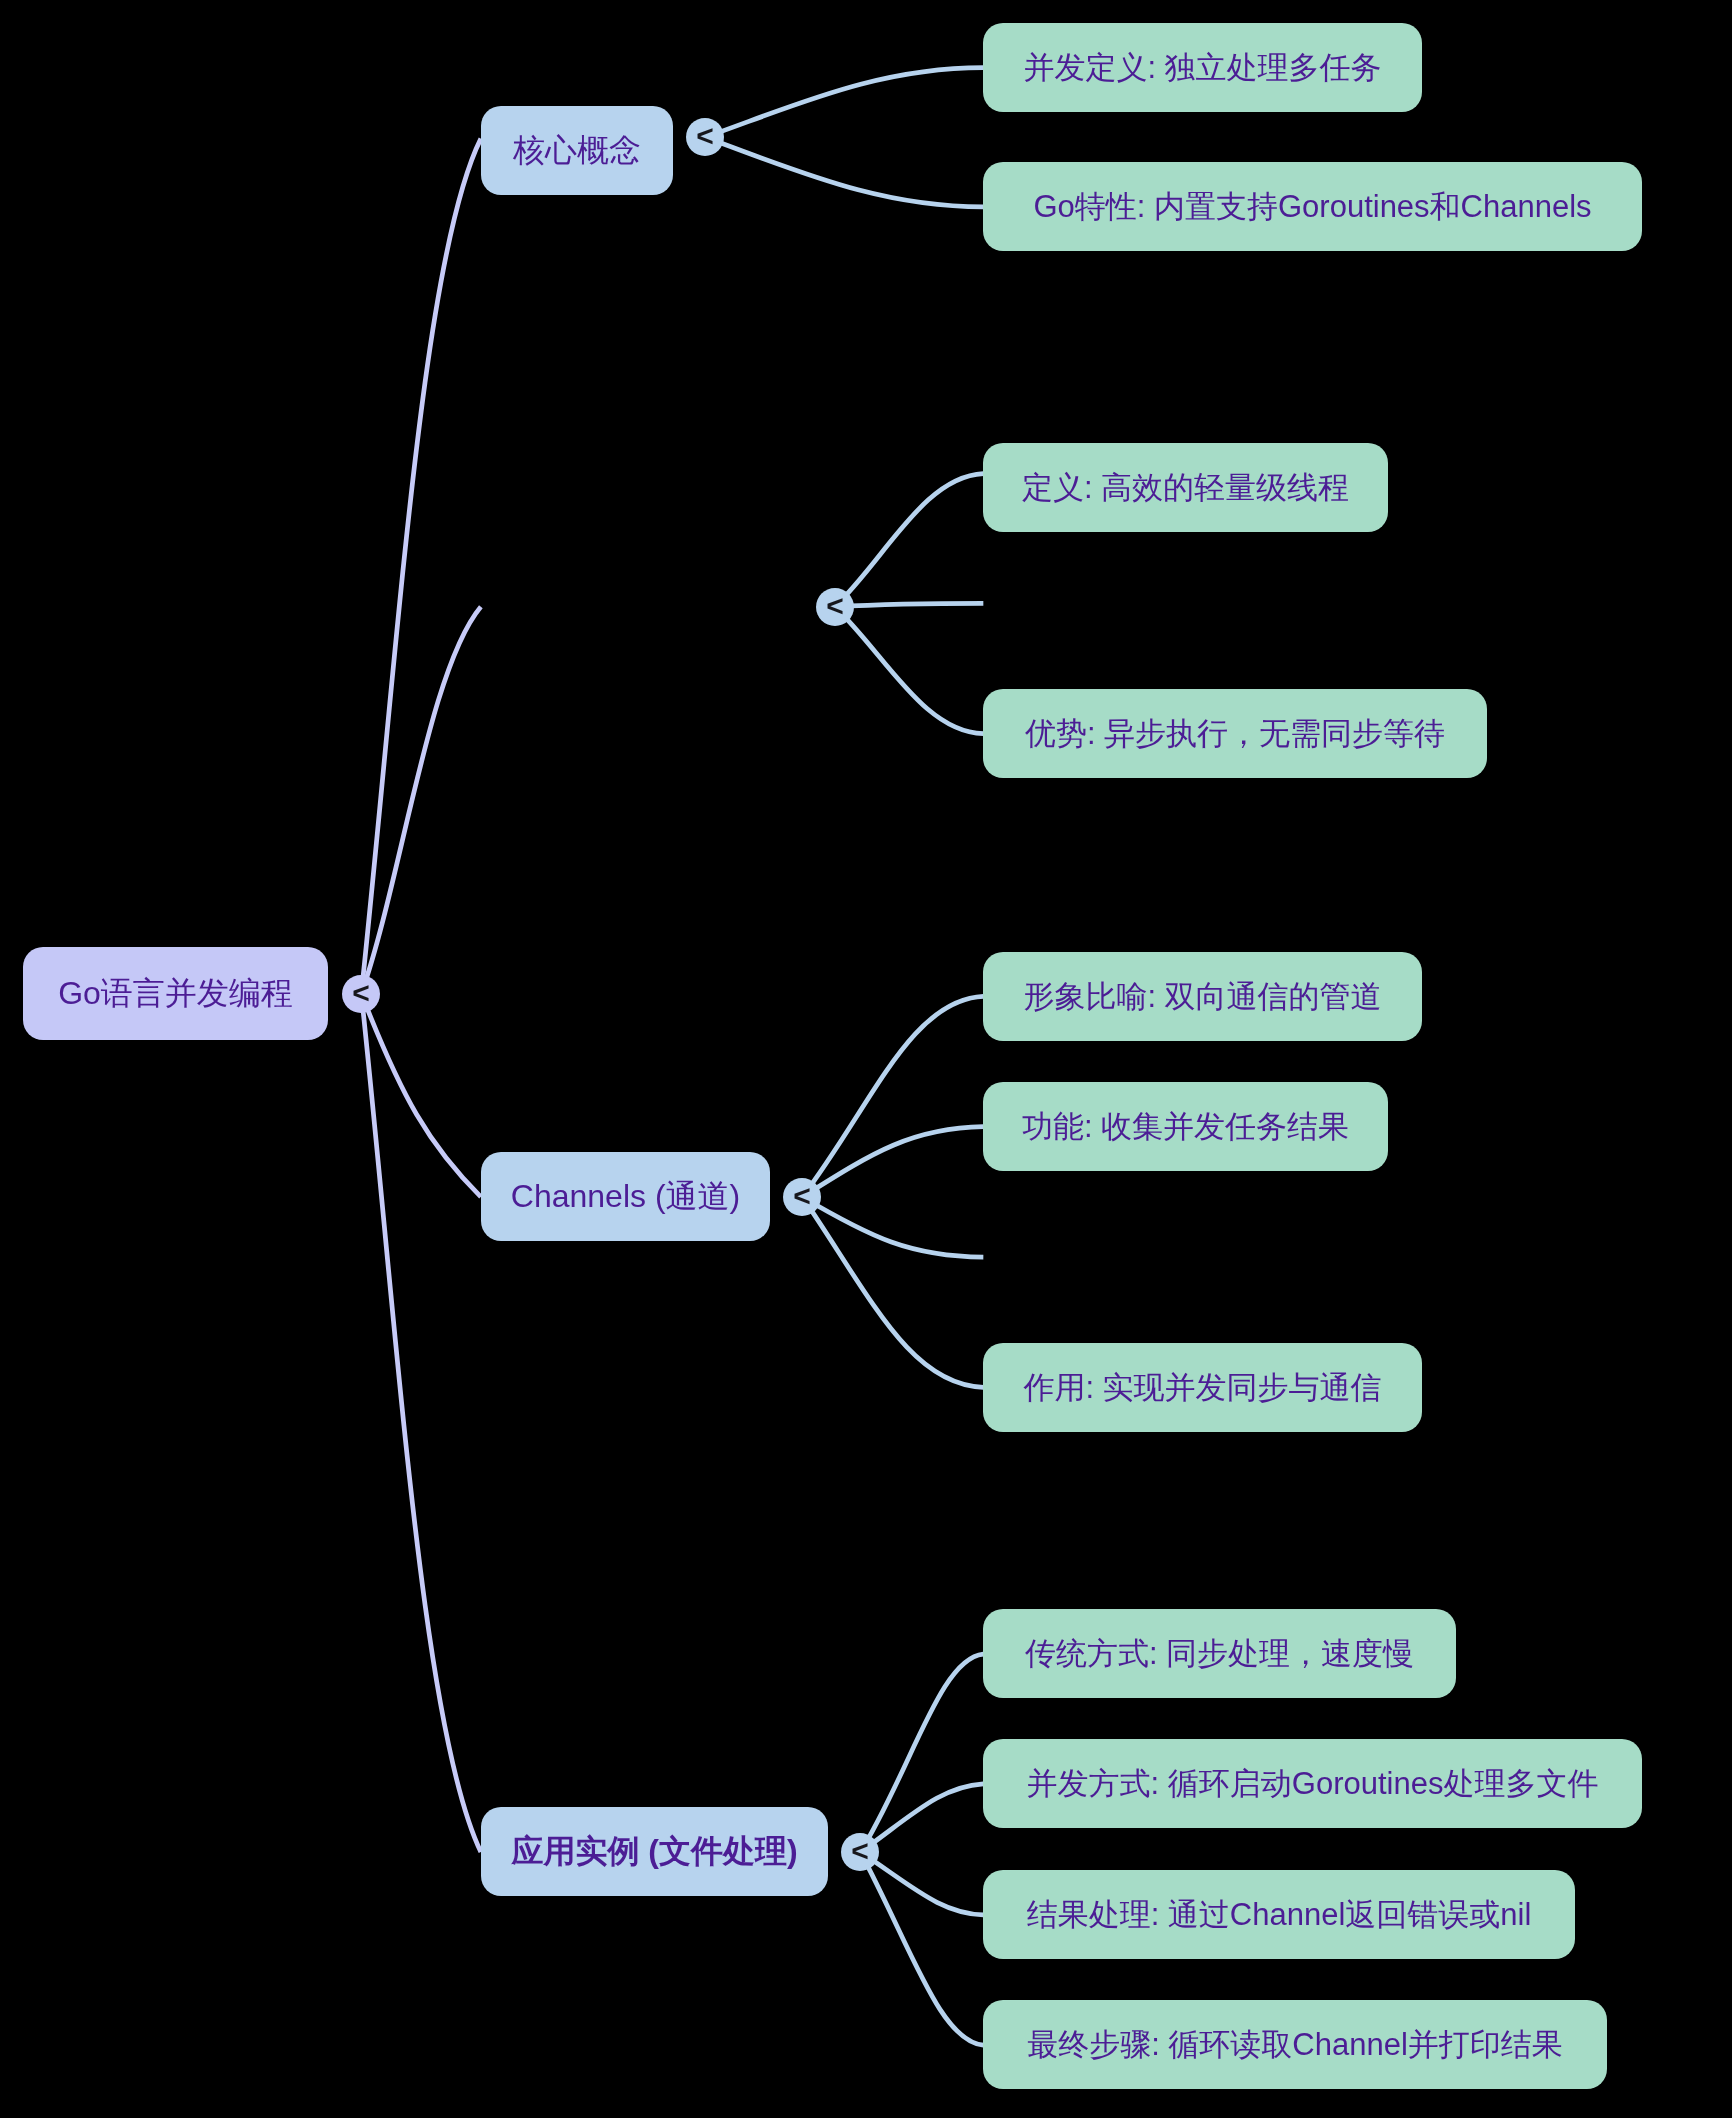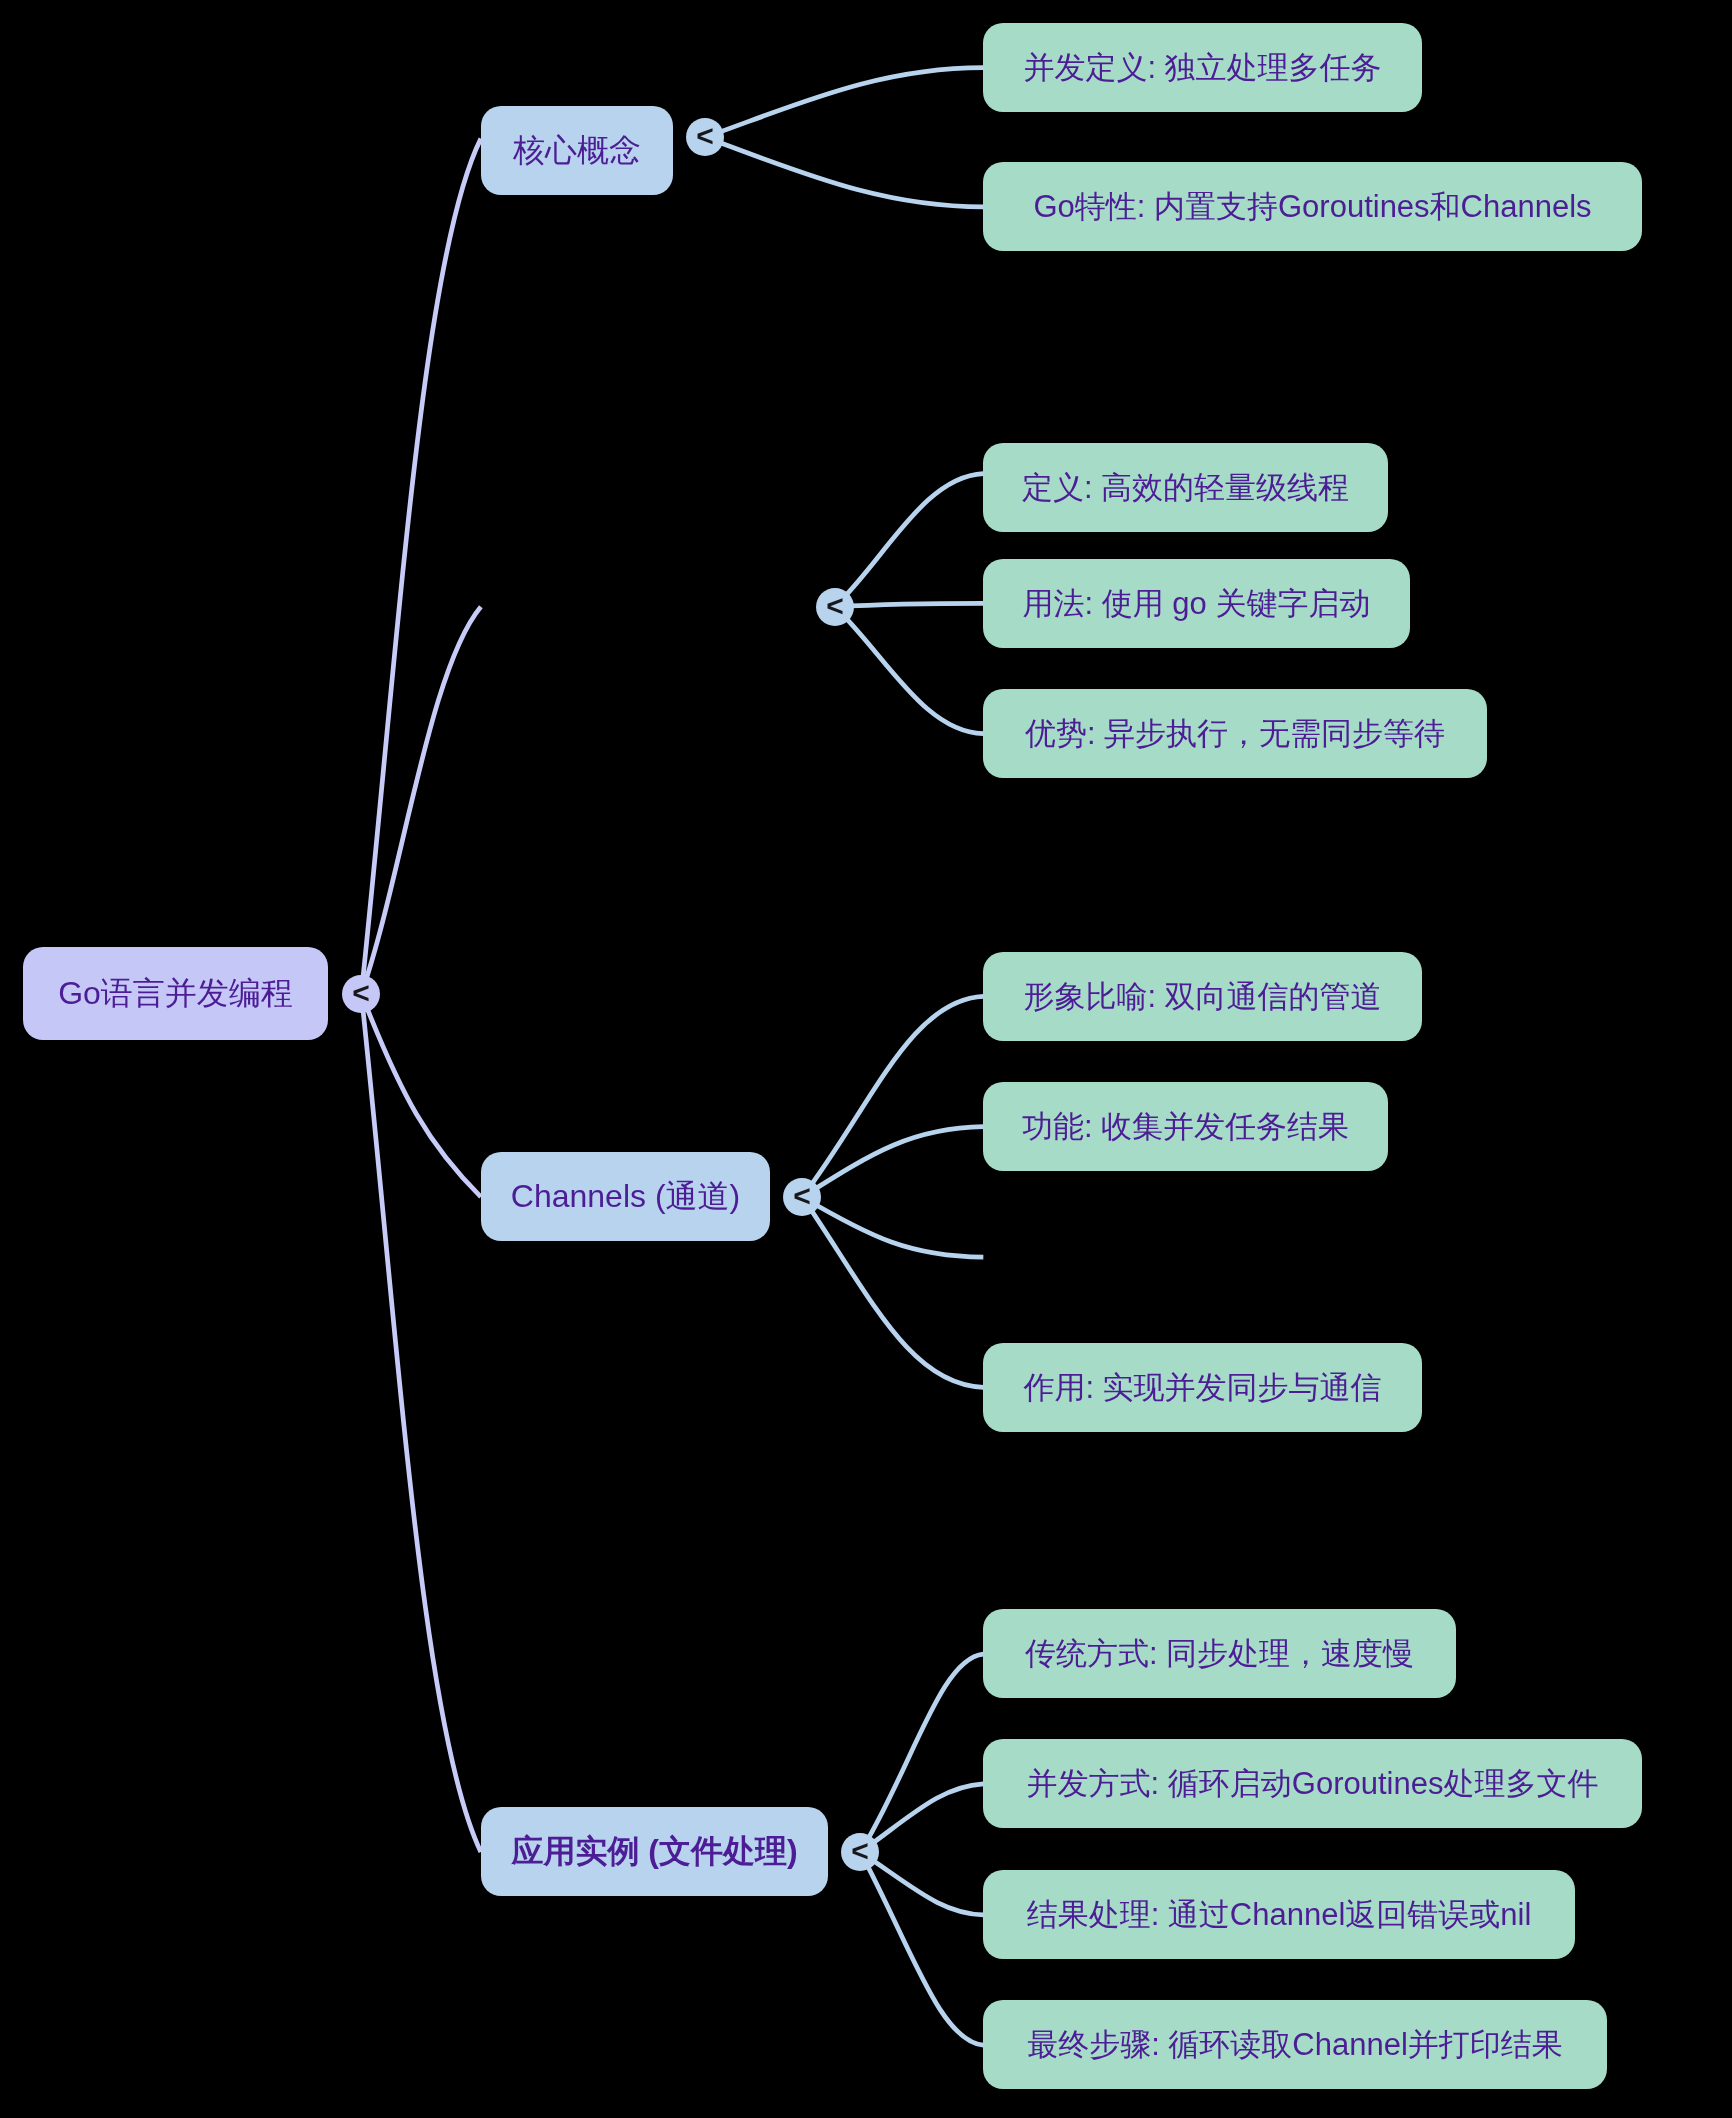--- a/index.html
+++ b/index.html
@@ -81,21 +81,20 @@
   <div class="node root-node" style="left:23px; top:947px; width:305px; height:93px;">Go语言并发编程</div>
   <div class="toggle toggle-root" style="left:342px; top:975px;">&lt;</div>
 
   <div class="node branch-node" style="left:481px; top:93px; width:192px; height:89px;margin-top:13px;">核心概念</div>
   <div class="toggle toggle-branch" style="left:686px; top:118px;">&lt;</div>
   <div class="node leaf-node" style="left:983px; top:23px; width:439px; height:89px;">并发定义: 独立处理多任务</div>
   <div class="node leaf-node" style="left:983px; top:162px; width:659px; height:89px;">Go特性: 内置支持Goroutines和Channels</div>
 
   <div class="toggle toggle-branch" style="left:816px; top:588px;">&lt;</div>
   <div class="node leaf-node" style="left:983px; top:443px; width:405px; height:89px;">定义: 高效的轻量级线程</div>
-  <div class="node leaf-node" style="left:983px; top:559px; width:427px; height:89px;">用法: 使用 go 关键字启动</div>
   <div class="node leaf-node" style="left:983px; top:689px; width:504px; height:89px;">优势: 异步执行，无需同步等待</div>
 
   <div class="node branch-node" style="left:481px; top:1152px; width:289px; height:89px;">Channels (通道)</div>
   <div class="toggle toggle-branch" style="left:783px; top:1178px;">&lt;</div>
   <div class="node leaf-node" style="left:983px; top:952px; width:439px; height:89px;">形象比喻: 双向通信的管道</div>
   <div class="node leaf-node" style="left:983px; top:1082px; width:405px; height:89px;">功能: 收集并发任务结果</div>
   <div class="node leaf-node" style="left:983px; top:1343px; width:439px; height:89px;">作用: 实现并发同步与通信</div>
 
   <div class="node branch-node" style="left:481px; top:1807px; width:347px; height:89px;font-weight:bold;">应用实例 (文件处理)</div>
   <div class="toggle toggle-branch" style="left:841px; top:1833px;">&lt;</div>

